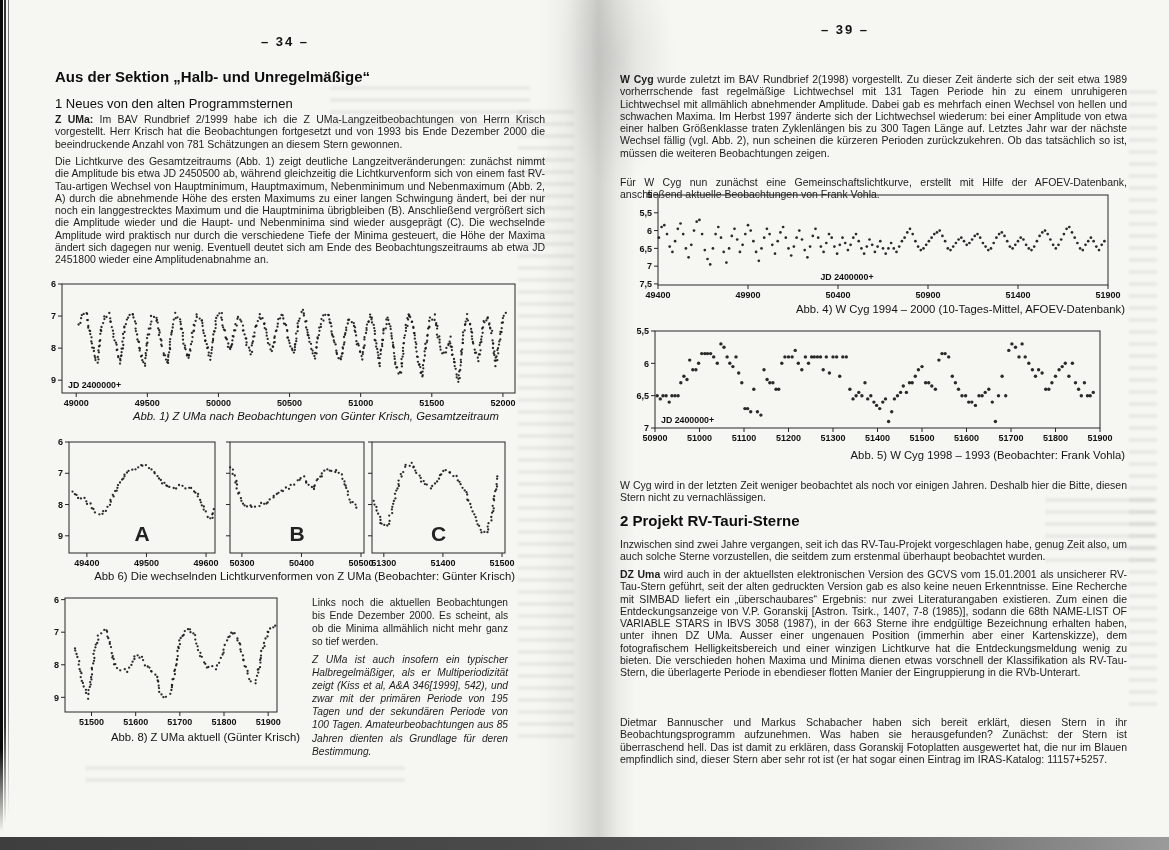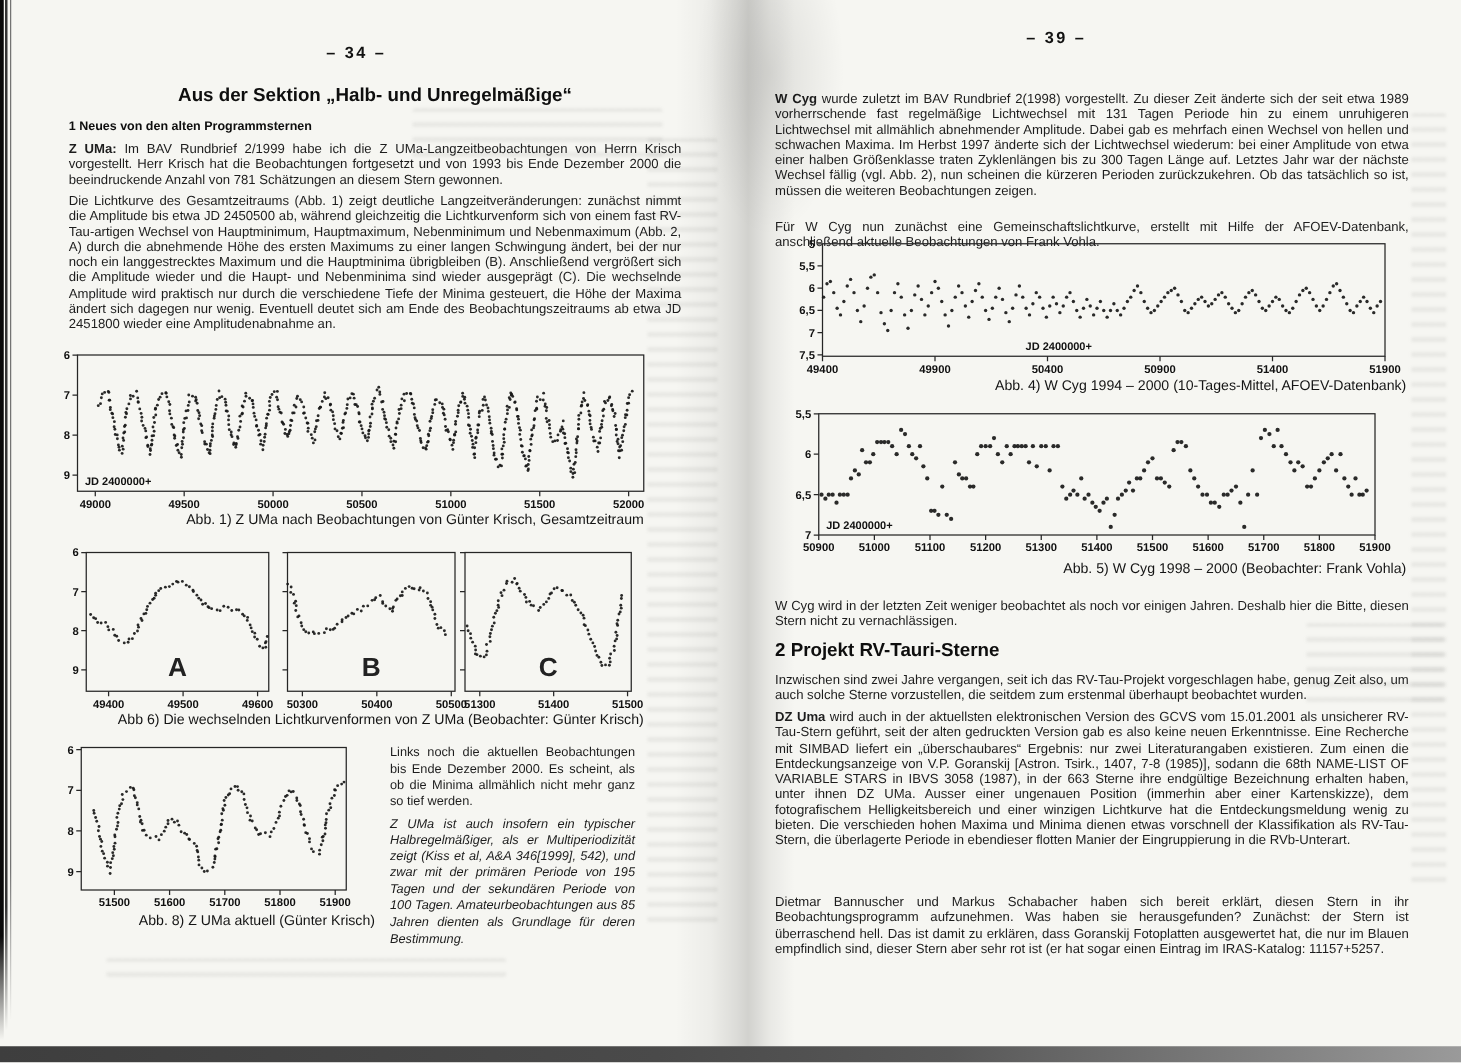--- a/index.html
+++ b/index.html
@@ -3,22 +3,22 @@
 <meta charset="utf-8">
 <style>
   html,body{margin:0;padding:0;background:#dddddd;}
   .scan{position:relative;width:1169px;height:850px;background:#f6f6f2;overflow:hidden;
         font-family:"Liberation Sans", sans-serif;color:#1d1d1d;}
   .page{position:absolute;top:0;height:850px;}
   #pageL{left:0;width:585px;}
   #pageR{left:585px;width:584px;}
   .abs{position:absolute;}
   .pgnum{font-size:13px;font-weight:700;letter-spacing:2px;text-align:center;color:#111;}
-  .title1{font-size:15px;font-weight:700;text-align:center;color:#0e0e0e;}
-  .h2{font-size:10px;font-weight:700;color:#0e0e0e;}
+  .title1{font-size:15px;font-weight:700;color:#0e0e0e;}
+  .h2{font-size:13px;font-weight:400;color:#0e0e0e;}
   .bodytxt{font-size:10.5px;line-height:12.3px;text-align:justify;color:#1d1d1d;}
   .sidetxt{font-size:10.2px;line-height:13.1px;text-align:justify;color:#1d1d1d;}
   .lead{font-weight:700;}
   .caption{font-size:11.3px;text-align:right;color:#141414;}
   .fig svg{display:block;}
   
   .edge{position:absolute;top:0;}
   .edge.e1{left:0;width:2.5px;height:832px;background:linear-gradient(180deg,#090909 90%,rgba(9,9,9,0));}
   .edge.e2{left:4px;width:2px;height:824px;background:linear-gradient(180deg,#343434 88%,rgba(52,52,52,0));}
   .edge.e3{left:7.5px;width:1.5px;height:816px;background:linear-gradient(180deg,#737373 85%,rgba(115,115,115,0));}
@@ -721,21 +721,21 @@
           <circle cx="470.4" cy="55.8" r="1.15" fill="#181818" fill-opacity="0.92"></circle>
           <circle cx="471.5" cy="56.0" r="1.15" fill="#181818" fill-opacity="0.92"></circle>
           <circle cx="471.7" cy="52.2" r="1.15" fill="#181818" fill-opacity="0.92"></circle>
           <circle cx="471.8" cy="46.8" r="1.15" fill="#181818" fill-opacity="0.92"></circle>
           <circle cx="472.9" cy="46.5" r="1.15" fill="#181818" fill-opacity="0.92"></circle>
           <circle cx="472.9" cy="42.1" r="1.15" fill="#181818" fill-opacity="0.92"></circle>
           <circle cx="473.7" cy="39.8" r="1.15" fill="#181818" fill-opacity="0.92"></circle>
           <circle cx="475.8" cy="36.9" r="1.15" fill="#181818" fill-opacity="0.92"></circle>
         </svg>
       </div>
-    <div class="abs caption" style="left:55px;top:410px;width:460px;">Abb. 1) Z UMa nach Beobachtungen von Günter Krisch, Gesamtzeitraum</div>
+    <div class="abs caption" style="left:39px;top:410px;width:460px;font-style:italic;">Abb. 1) Z UMa nach Beobachtungen von Günter Krisch, Gesamtzeitraum</div>
 
     <div class="abs fig" style="left:30px;top:430px;width:200px;height:150px;">
         <svg width="200" height="150">
           <rect x="39" y="12" width="146" height="111" fill="none" stroke="#262626" stroke-width="1"></rect>
           <line x1="35" y1="12" x2="39" y2="12" stroke="#262626" stroke-width="1"></line>
           <text x="33" y="15.2" text-anchor="end" font-size="9" font-weight="700" fill="#111">6</text>
           <line x1="35" y1="43.267605633802816" x2="39" y2="43.267605633802816" stroke="#262626" stroke-width="1"></line>
           <text x="33" y="46.46760563380282" text-anchor="end" font-size="9" font-weight="700" fill="#111">7</text>
           <line x1="35" y1="74.53521126760563" x2="39" y2="74.53521126760563" stroke="#262626" stroke-width="1"></line>
           <text x="33" y="77.73521126760564" text-anchor="end" font-size="9" font-weight="700" fill="#111">8</text>
@@ -1600,21 +1600,21 @@
           <circle cx="457.4" cy="40.3" r="1.7" fill="#181818" fill-opacity="0.92"></circle>
           <circle cx="460.5" cy="59.7" r="1.7" fill="#181818" fill-opacity="0.92"></circle>
           <circle cx="463.6" cy="66.2" r="1.7" fill="#181818" fill-opacity="0.92"></circle>
           <circle cx="466.3" cy="72.7" r="1.7" fill="#181818" fill-opacity="0.92"></circle>
           <circle cx="469.4" cy="59.7" r="1.7" fill="#181818" fill-opacity="0.92"></circle>
           <circle cx="472.5" cy="72.7" r="1.7" fill="#181818" fill-opacity="0.92"></circle>
           <circle cx="475.2" cy="72.7" r="1.7" fill="#181818" fill-opacity="0.92"></circle>
           <circle cx="478.3" cy="69.4" r="1.7" fill="#181818" fill-opacity="0.92"></circle>
         </svg>
       </div>
-    <div class="abs caption" style="left:35px;top:449px;width:505px;">Abb. 5) W Cyg 1998 – 2000 (Beobachter: Frank Vohla)</div>
+    <div class="abs caption" style="left:35px;top:449px;width:505px;">Abb. 5) W Cyg 1998 – 1993 (Beobachter: Frank Vohla)</div>
 
     <p class="abs bodytxt" style="left:35px;top:479px;width:507px;margin:0;">W Cyg wird in der letzten Zeit weniger beobachtet als noch vor einigen Jahren. Deshalb hier die Bitte, diesen Stern nicht zu vernachlässigen.</p>
 
     <div class="abs title1" style="left:35px;top:512px;width:507px;text-align:left;">2 Projekt RV-Tauri-Sterne</div>
 
     <p class="abs bodytxt" style="left:35px;top:538px;width:507px;margin:0;">Inzwischen sind zwei Jahre vergangen, seit ich das RV-Tau-Projekt vorgeschlagen habe, genug Zeit also, um auch solche Sterne vorzustellen, die seitdem zum erstenmal überhaupt beobachtet wurden.</p>
 
     <p class="abs bodytxt" style="left:35px;top:568px;width:507px;margin:0;"><span class="lead">DZ Uma</span><span> wird auch in der aktuellsten elektronischen Version des GCVS vom 15.01.2001 als unsicherer RV-Tau-Stern geführt, seit der alten gedruckten Version gab es also keine neuen Erkenntnisse. Eine Recherche mit SIMBAD liefert ein „überschaubares“ Ergebnis: nur zwei Literaturangaben existieren. Zum einen die Entdeckungsanzeige von V.P. Goranskij [Astron. Tsirk., 1407, 7-8 (1985)], sodann die 68th NAME-LIST OF VARIABLE STARS in IBVS 3058 (1987), in der 663 Sterne ihre endgültige Bezeichnung erhalten haben, unter ihnen DZ UMa. Ausser einer ungenauen Position (immerhin aber einer Kartenskizze), dem fotografischem Helligkeitsbereich und einer winzigen Lichtkurve hat die Entdeckungsmeldung wenig zu bieten. Die verschieden hohen Maxima und Minima dienen etwas vorschnell der Klassifikation als RV-Tau-Stern, die überlagerte Periode in ebendieser flotten Manier der Eingruppierung in die RVb-Unterart.</span></p>
 
     <p class="abs bodytxt" style="left:35px;top:716px;width:507px;margin:0;">Dietmar Bannuscher und Markus Schabacher haben sich bereit erklärt, diesen Stern in ihr Beobachtungsprogramm aufzunehmen. Was haben sie herausgefunden? Zunächst: der Stern ist überraschend hell. Das ist damit zu erklären, dass Goranskij Fotoplatten ausgewertet hat, die nur im Blauen empfindlich sind, dieser Stern aber sehr rot ist (er hat sogar einen Eintrag im IRAS-Katalog: 11157+5257.</p>

